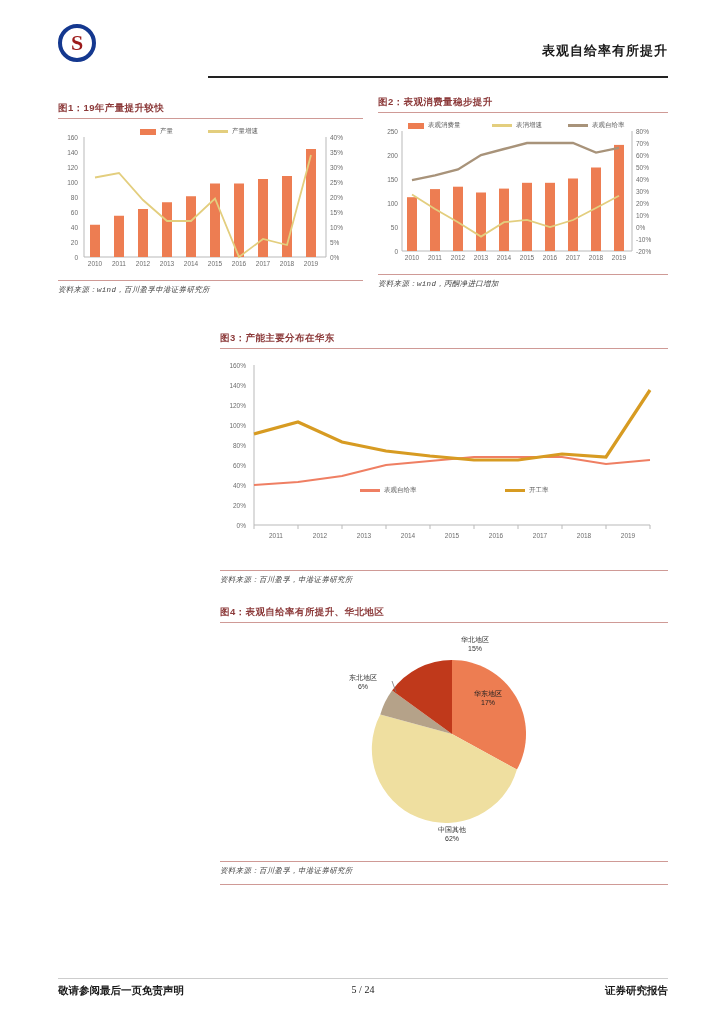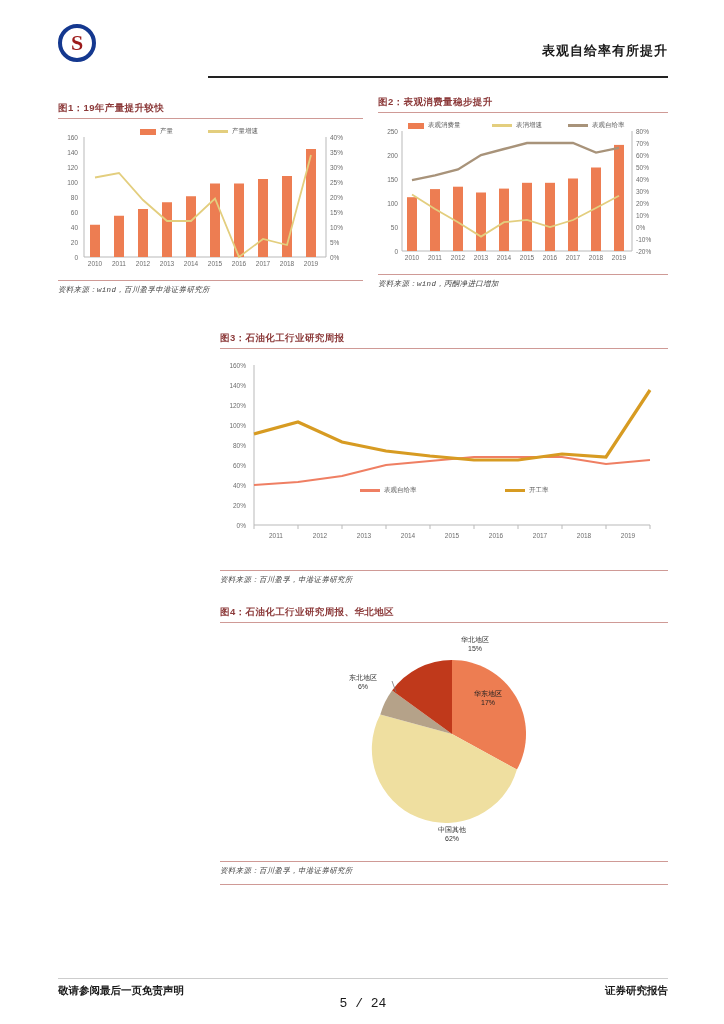--- a/index.html
+++ b/index.html
@@ -49,22 +49,22 @@
   
   .pie-label{position:absolute;font-family:"Liberation Sans",sans-serif;
     font-size:7px;color:#333;text-align:center;line-height:1.35;white-space:nowrap;}
   .pie-label.inside{color:#222;}
 
   
   .footer{position:absolute;left:58px;right:56px;bottom:22px;height:20px;}
   .footer-rule{position:absolute;left:0;right:0;top:-4px;height:1px;background:#cdcdcd;}
   .footer-l{position:absolute;left:0;top:2px;font-size:10.5px;font-weight:bold;
     font-family:"Liberation Serif",serif;color:#1a1a1a;}
-  .footer-c{position:absolute;left:50%;transform:translateX(-50%);top:14px;
-    font-size:13px;font-family:Liberation Mono, monospace;color:#1a1a1a;}
+  .footer-c{position:absolute;left:50%;transform:translateX(-50%);top:2px;
+    font-size:10px;font-family:Liberation Serif, serif;color:#1a1a1a;}
   .footer-r{position:absolute;right:0;top:2px;font-size:10.5px;font-weight:bold;
     font-family:"Liberation Serif",serif;color:#1a1a1a;}
 </style>
 </head>
 <body>
 
 <div class="page">
 
   <div class="header">
     <div class="logo-wrap">
@@ -213,21 +213,21 @@
       <div class="axis-label" style="left:184px;top:135px;width:22px;text-align:center;">2017</div>
       <div class="axis-label" style="left:207px;top:135px;width:22px;text-align:center;">2018</div>
       <div class="axis-label" style="left:230px;top:135px;width:22px;text-align:center;">2019</div>
     </div>
 
     <div class="fig-rule bottom"></div>
     <div class="fig-src">资料来源：wind，丙酮净进口增加</div>
   </div>
 
   <div class="fig" style="left:220px;top:332px;width:448px;">
-    <div class="fig-title">图3：石油化工行业研究周报</div>
+    <div class="fig-title">图3：产能主要分布在华东</div>
     <div class="fig-rule"></div>
 
     <div class="plot" style="height:215px;">
 
       <div class="axis-label ylab" style="left:0px;top:7px;width:26px;">160%</div>
       <div class="axis-label ylab" style="left:0px;top:27px;width:26px;">140%</div>
       <div class="axis-label ylab" style="left:0px;top:47px;width:26px;">120%</div>
       <div class="axis-label ylab" style="left:0px;top:67px;width:26px;">100%</div>
       <div class="axis-label ylab" style="left:0px;top:87px;width:26px;">80%</div>
       <div class="axis-label ylab" style="left:0px;top:107px;width:26px;">60%</div>
@@ -272,21 +272,21 @@
       <div class="axis-label" style="left:309px;top:177px;width:22px;text-align:center;">2017</div>
       <div class="axis-label" style="left:353px;top:177px;width:22px;text-align:center;">2018</div>
       <div class="axis-label" style="left:397px;top:177px;width:22px;text-align:center;">2019</div>
     </div>
 
     <div class="fig-rule bottom"></div>
     <div class="fig-src">资料来源：百川盈孚，申港证券研究所</div>
   </div>
 
   <div class="fig" style="left:220px;top:606px;width:448px;">
-    <div class="fig-title">图4：石油化工行业研究周报、华北地区</div>
+    <div class="fig-title">图4：表观自给率有所提升、华北地区</div>
     <div class="fig-rule"></div>
 
     <div class="plot" style="height:232px;">
       <svg width="448" height="232" style="position:absolute;left:0;top:0;">
 
         <path fill="#ED7D52" d="M232,105 L232,31 A74,74 0 0,1 296.9,140.6 Z"></path>
 
         <path fill="#EFDFA0" d="M232,105 L296.9,140.6 A74,74 0 1,1 160.3,85.6 Z"></path>
 
         <path fill="#B5A289" d="M232,105 L160.3,85.6 A74,74 0 0,1 172.1,61.5 Z"></path>

